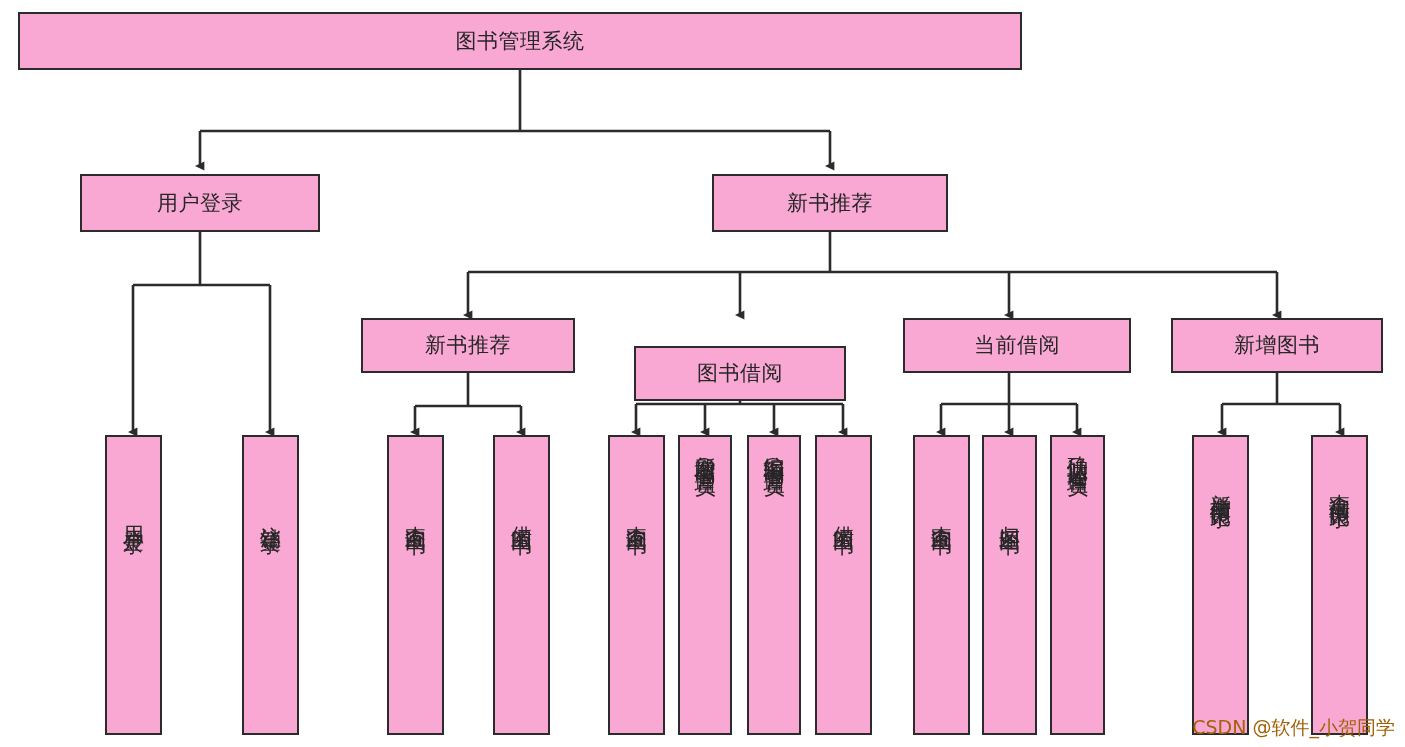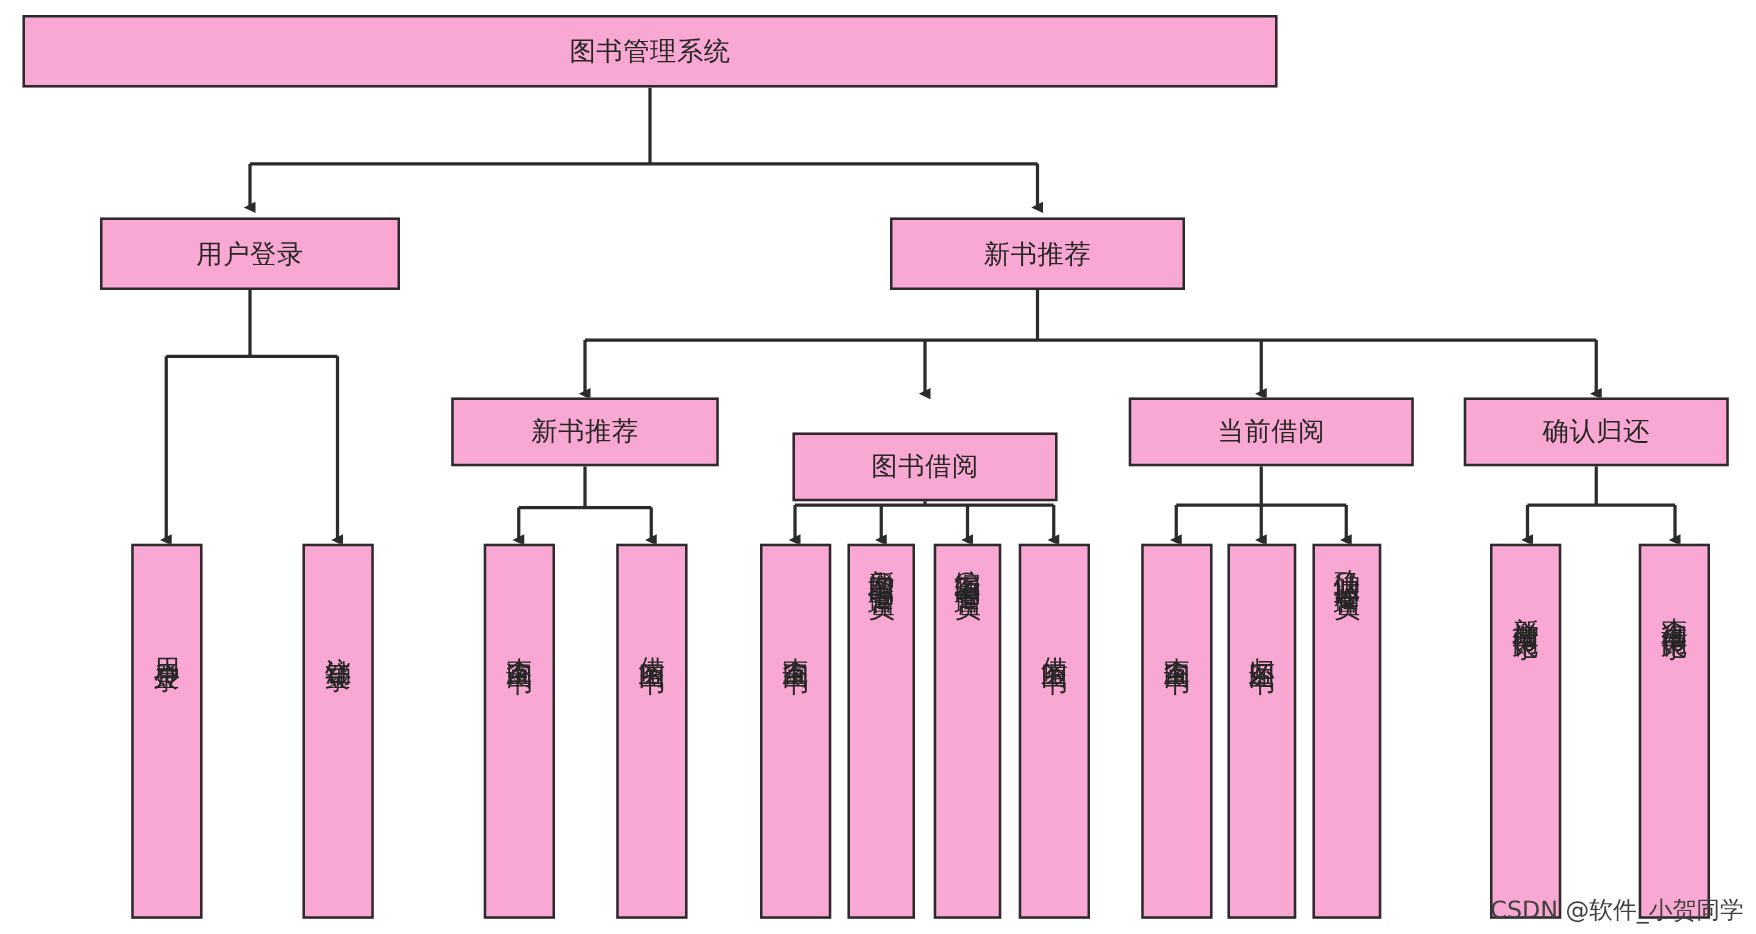--- a/index.html
+++ b/index.html
@@ -65,21 +65,21 @@
     margin-top: 62px;
   }
   .node.vert.tall .lbl {
     margin-top: 2px;
   }
   .watermark {
     position: absolute;
     right: 10px;
     bottom: 6px;
     font-size: 19px;
-    color: #404040;
+    color: #a16207;
     z-index: 5;
     white-space: nowrap;
     font-family: "DejaVu Sans", "Liberation Sans", sans-serif;
   }
 </style>
 </head>
 <body>
 
 <div id="canvas">
 
@@ -154,21 +154,21 @@
 
   <div class="node horiz" style="left:634px; top:318px; width:212px; height:55px;margin-top:28px;">
     <span class="lbl">图书借阅</span>
   </div>
 
   <div class="node horiz" style="left:903px; top:318px; width:228px; height:55px;">
     <span class="lbl">当前借阅</span>
   </div>
 
   <div class="node horiz" style="left:1171px; top:318px; width:212px; height:55px;">
-    <span class="lbl">确认归还</span>
+    <span class="lbl">新增图书</span>
   </div>
 
   <div class="node vert center" style="left:105px; top:435px; width:57px; height:300px;">
     <span class="lbl" style="margin-top: 70px;">用户登录</span>
   </div>
 
   <div class="node vert center" style="left:242px; top:435px; width:57px; height:300px;">
     <span class="lbl" style="margin-top: 70px;">注销登录</span>
   </div>
 

